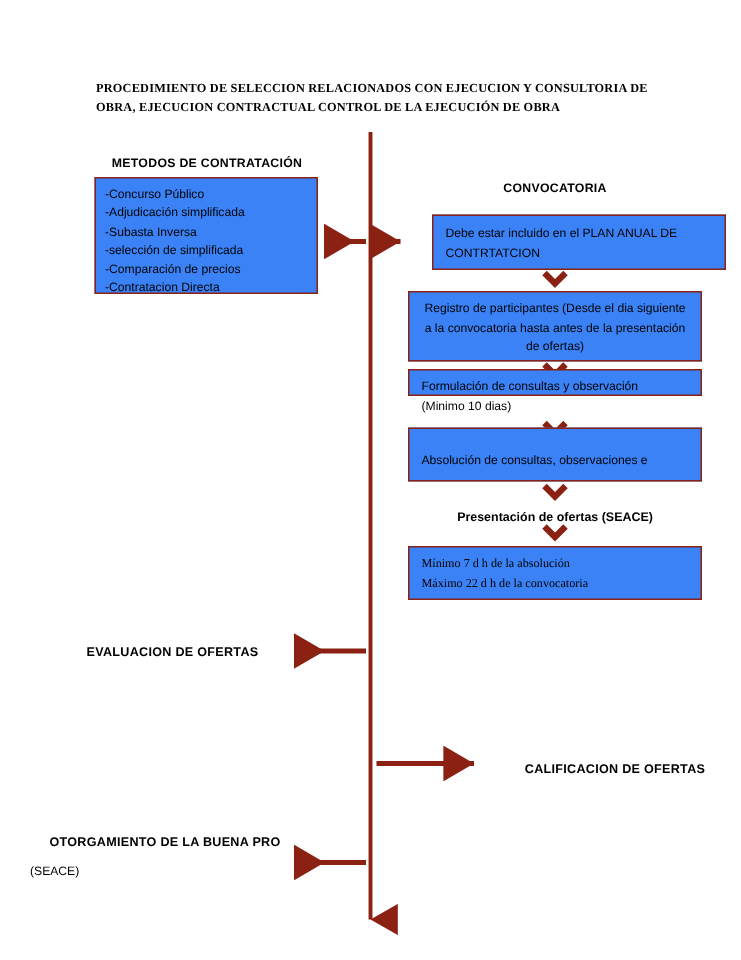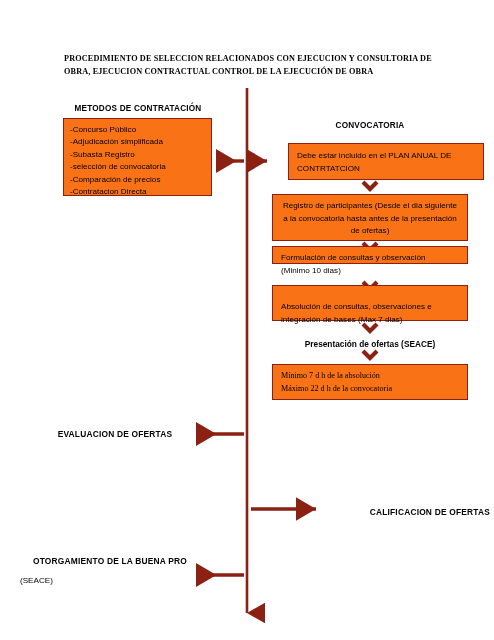--- a/index.html
+++ b/index.html
@@ -48,21 +48,21 @@
   #heading-metodos {
     left: 63px; top: 104px; width: 150px;
   }
   #heading-convocatoria {
     left: 272px; top: 121px; width: 196px;
   }
 
   
   .flow-box {
     border: 1.5px solid #8a2113;
-    background: #f97316;
+    background: #3b82f6;
     box-sizing: border-box;
   }
   .flow-box .box-text {
     font-size: 8.1px;
     line-height: 12.6px;
     color: #000;
   }
 
   #box-metodos {
     left: 63px; top: 118px; width: 149px; height: 78px;
@@ -106,21 +106,21 @@
   .outcome-label {
     font-weight: bold;
     font-size: 8.4px;
     letter-spacing: 0.2px;
     color: #000;
   }
   #label-evaluacion {
     left: 40px; top: 429px; width: 150px; text-align: center;
   }
   #label-calificacion {
-    left: 330px; top: 507px; width: 160px; text-align: right;
+    left: 330px; top: 507px; width: 160px; text-align: center;
   }
   #label-otorgamiento {
     left: 20px; top: 556px; width: 180px; text-align: center;
   }
   #label-otorgamiento-sub {
     left: 20px; top: 576px; width: 180px; 
     font-weight: normal;
     font-size: 8.1px;
   }
 </style>
@@ -162,22 +162,22 @@
 <div id="doc-title" class="abs">
   <div>PROCEDIMIENTO DE SELECCION RELACIONADOS CON EJECUCION Y CONSULTORIA DE</div>
   <div>OBRA, EJECUCION CONTRACTUAL CONTROL DE LA EJECUCIÓN DE OBRA</div>
 </div>
 
 <div id="heading-metodos" class="abs section-heading">METODOS DE CONTRATACIÓN</div>
 
 <div id="box-metodos" class="abs flow-box">
   <div class="box-text">-Concurso Público</div>
   <div class="box-text">-Adjudicación simplificada</div>
-  <div class="box-text">-Subasta Registro</div>
-  <div class="box-text">-selección de convocatoria</div>
+  <div class="box-text">-Subasta Inversa</div>
+  <div class="box-text">-selección de simplificada</div>
   <div class="box-text">-Comparación de precios</div>
   <div class="box-text">-Contratacion Directa</div>
 </div>
 
 <div id="heading-convocatoria" class="abs section-heading">CONVOCATORIA</div>
 
 <div id="box-plan-anual" class="abs flow-box">
   <div class="box-text">Debe estar incluido en el PLAN ANUAL DE</div>
   <div class="box-text">CONTRTATCION</div>
 </div>
@@ -188,21 +188,20 @@
   <div class="box-text">de ofertas)</div>
 </div>
 
 <div id="box-formulacion" class="abs flow-box">
   <div class="box-text">Formulación de consultas y observación</div>
   <div class="box-text">(Minimo 10 dias)</div>
 </div>
 
 <div id="box-absolucion" class="abs flow-box">
   <div class="box-text">Absolución de consultas, observaciones e</div>
-  <div class="box-text">integración de bases (Max 7 dias)</div>
 </div>
 
 <div id="label-presentacion" class="abs">Presentación de ofertas (SEACE)</div>
 
 <div id="box-plazos" class="abs flow-box">
   <div class="box-text">Mínimo 7 d h de la absolución</div>
   <div class="box-text">Máximo 22 d h de la convocatoria</div>
 </div>
 
 <div id="label-evaluacion" class="abs outcome-label">EVALUACION DE OFERTAS</div>

